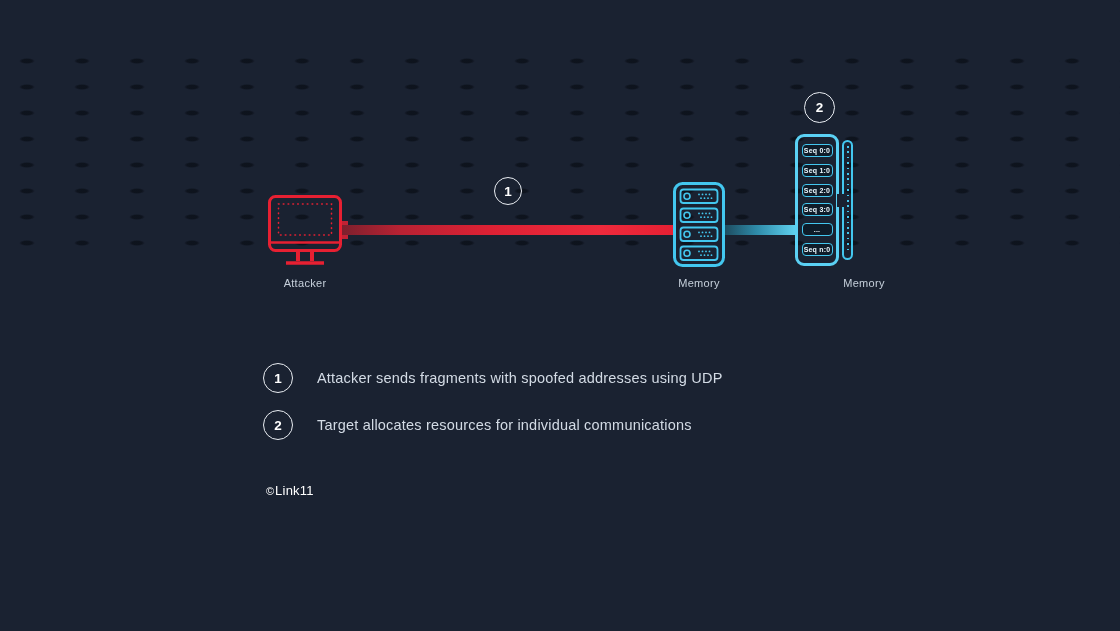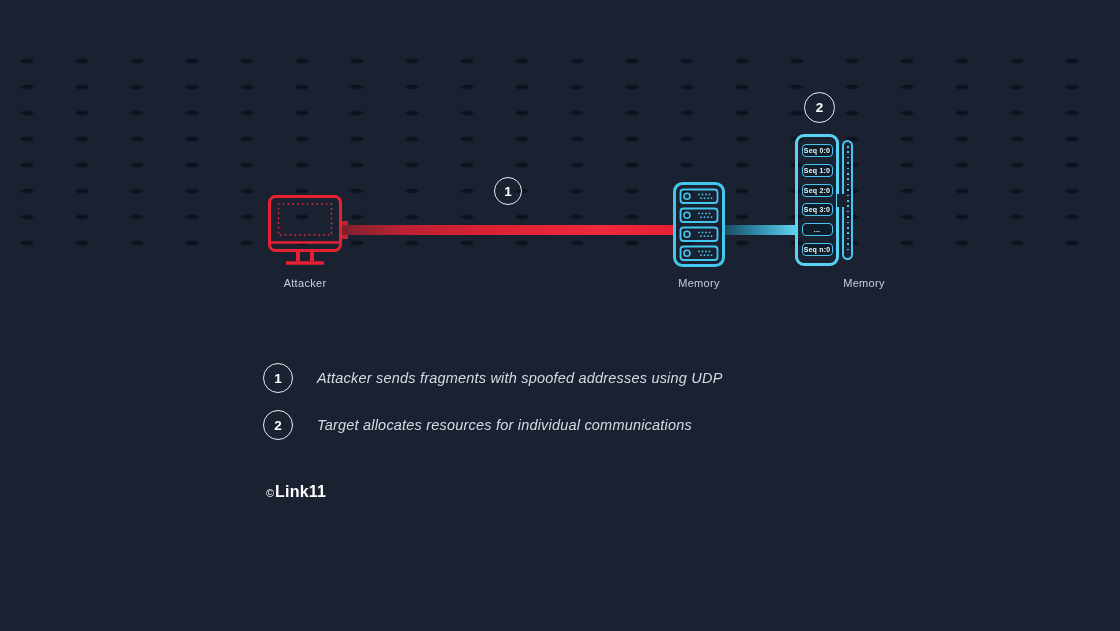--- a/index.html
+++ b/index.html
@@ -70,27 +70,27 @@
   
   .legend-row{position:absolute;left:263px;height:30px;z-index:2;}
   .legend-circle{
     position:absolute;left:0;top:0;width:30px;height:30px;box-sizing:border-box;
     border:1.6px solid var(--circle,#e9edf2);border-radius:50%;
     display:flex;align-items:center;justify-content:center;
     color:#ffffff;font-weight:bold;font-size:13.5px;
   }
   .legend-text{
     position:absolute;left:54px;top:0;height:30px;display:flex;align-items:center;
-    color:var(--legendText,#d3dbe5);font-size:14.5px;letter-spacing:.2px;white-space:nowrap;font-style:italic;
+    color:var(--legendText,#d3dbe5);font-size:14.5px;letter-spacing:.2px;white-space:nowrap;
   }
   .copyright{
     position:absolute;left:266px;top:483px;color:#ffffff;z-index:2;
     font-size:11px;display:flex;align-items:baseline;gap:1px;
   }
-  .copyright .brand{font-weight:bold;font-size:16px;letter-spacing:.2px;}
+  .copyright .brand{font-weight:normal;font-size:13px;letter-spacing:.2px;}
 </style>
 </head>
 <body>
 
 <div class="canvas">
 
   <div class="dash-field"></div>
 
   <svg class="abs icon-svg" style="left:262px;top:192px;z-index:2;" width="86" height="78" viewBox="0 0 86 78">
     <rect class="stroke-red" x="7.5" y="4.5" width="71" height="54" rx="6" stroke-width="3"></rect>

